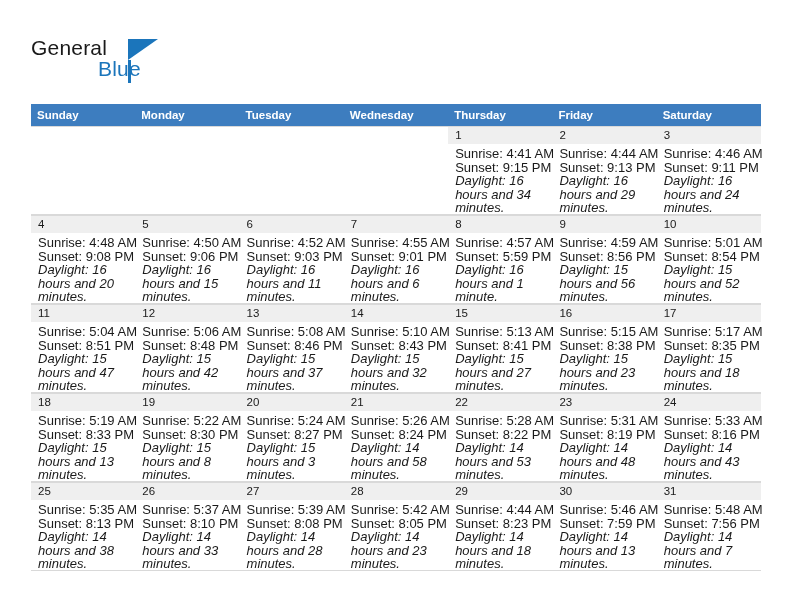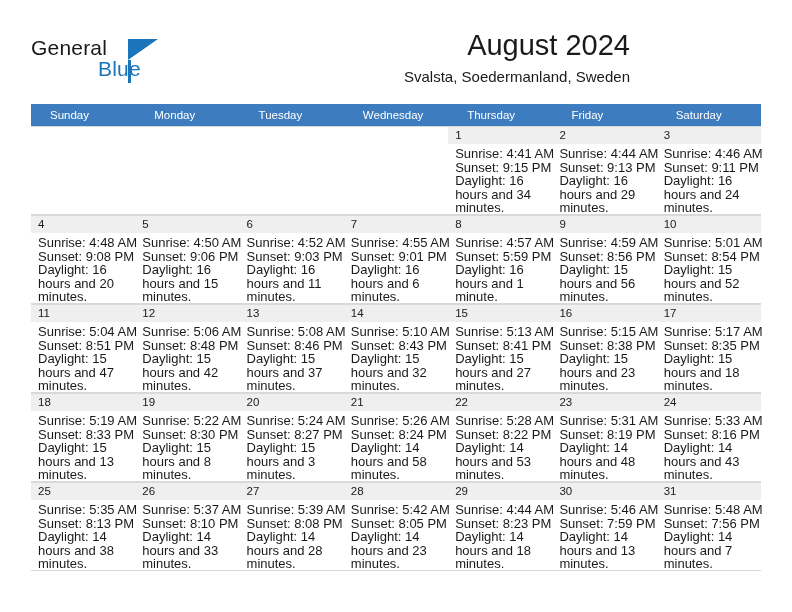--- a/index.html
+++ b/index.html
@@ -100,23 +100,23 @@
     left: 31px;
     top: 104px;
     width: 730px;
     border-collapse: collapse;
     table-layout: fixed;
   }
   .calendar th {
     background: #3d7dbf;
     color: #ffffff;
     font-size: 11.5px;
-    font-weight: normal;
+    font-weight: bold;
     text-align: left;
-    padding: 5px 0 5px 19px;
+    padding: 5px 0 5px 6px;
     height: 19px;
     box-sizing: border-box;
     border: none;
   }
   .calendar td {
     vertical-align: top;
     padding: 0;
     height: 89px;
     box-sizing: border-box;
     border: none;
@@ -139,40 +139,36 @@
     color: #1a1a1a;
     line-height: 13px;
   }
   .cell-body {
     padding: 3px 6px 0 7px;
     font-size: 13px;
     line-height: 13.5px;
     color: #1a1a1a;
   }
   .cell-body div { white-space: nowrap; }
-  .cell-body .wrapline { white-space: normal; }
+  .cell-body .wrapline { white-space: normal; font-style: italic; }
 </style>
 </head>
 <body>
 
 <div class="page">
 
   <div class="header">
 
     <div class="brand">
       <span class="brand-general">General</span>
       <span class="brand-tri"></span>
       <span class="brand-bar"></span>
       <span class="brand-blue">Blue</span>
     </div>
 
-    <div class="title-wrap">
-      <div class="cal-title">August 2024</div>
-      <div class="cal-subtitle">Svalsta, Soedermanland, Sweden</div>
-    </div>
 
   </div>
 
   <table class="calendar">
     <thead>
       <tr>
         <th>Sunday</th>
         <th>Monday</th>
         <th>Tuesday</th>
         <th>Wednesday</th>

